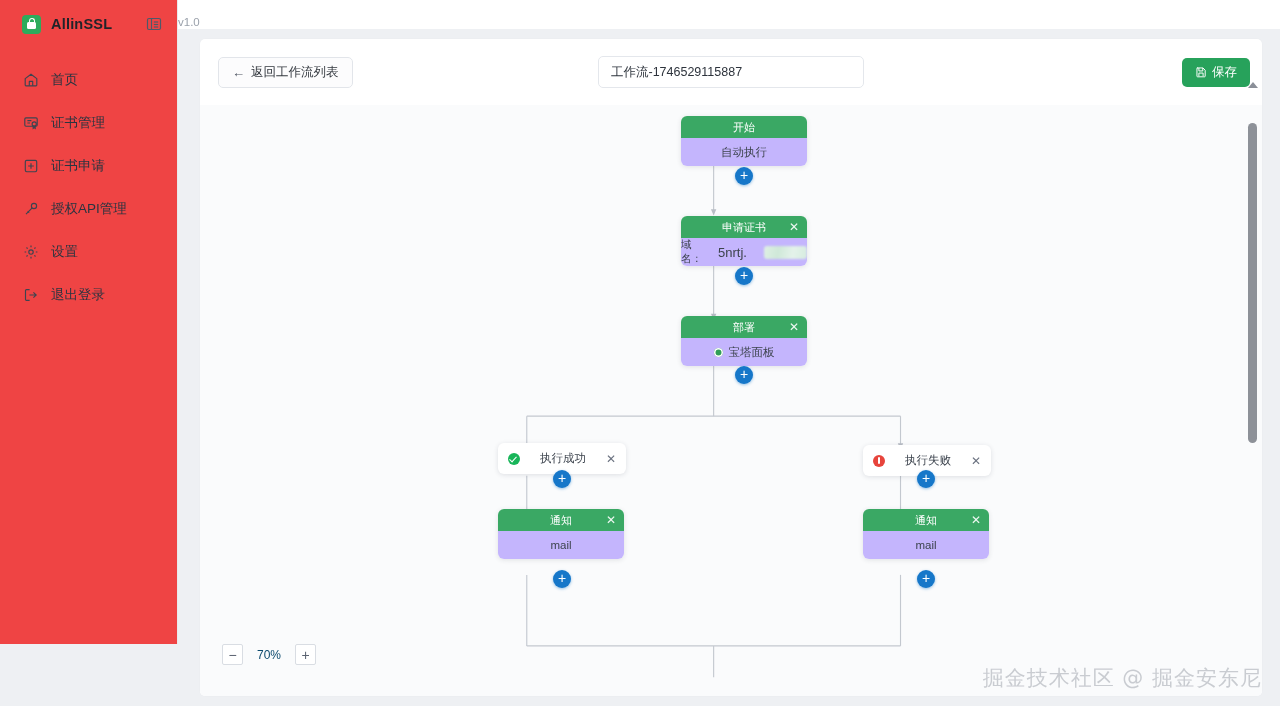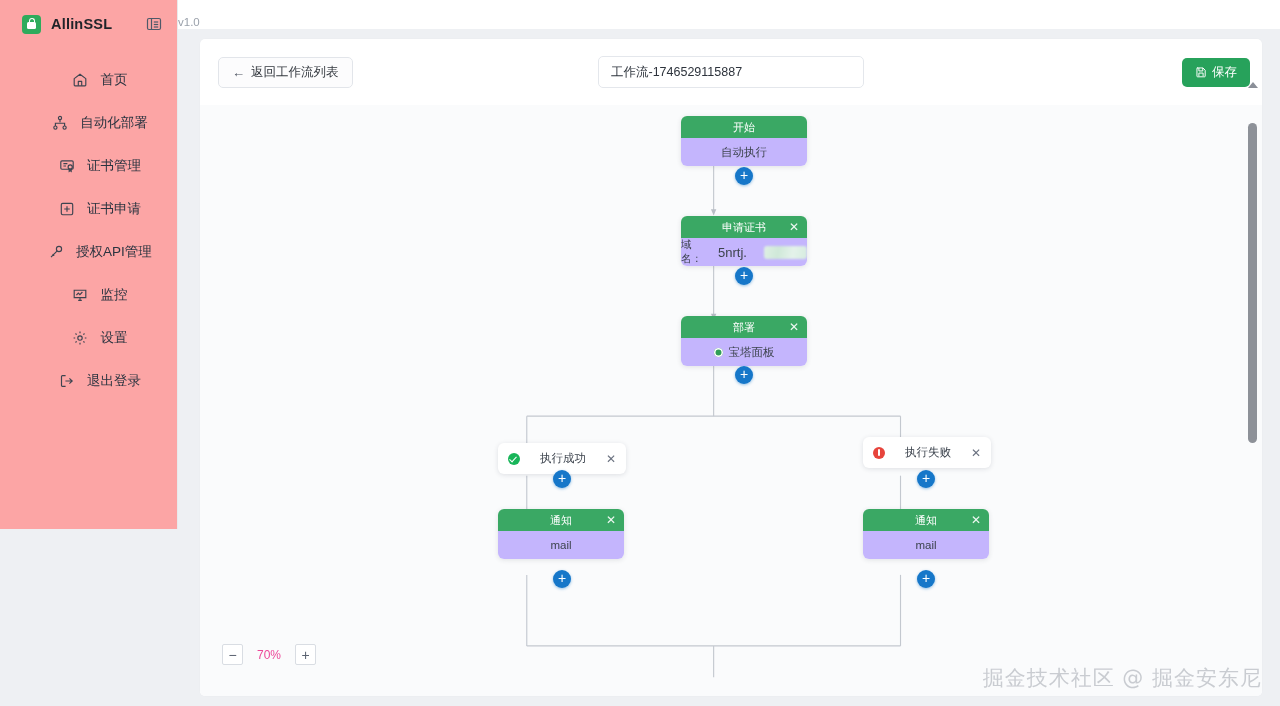--- a/index.html
+++ b/index.html
@@ -6,21 +6,21 @@
   html, body {
     width: 1280px; height: 706px;
     font-family: "Liberation Sans", "DejaVu Sans", sans-serif;
     background: #ffffff;
     overflow: hidden;
   }
   #app { position: relative; width: 1280px; height: 706px; display: flex; background: #eef0f3; }
 
   
   .sidebar {
-    width: 178px; height: 529px; background: #fca5a5;
+    width: 178px; height: 644px; background: #ef4444;
     border-right: 1px solid #e8eaec; flex: 0 0 178px;
     position: relative; z-index: 5;
   }
   .brand { height: 48px; display: flex; align-items: center; padding: 0 14px 0 22px; }
   .brand-logo {
     width: 19px; height: 19px; border-radius: 4px; background: #2eab5c;
     display: flex; align-items: center; justify-content: center; flex: 0 0 19px;
     position: relative;
   }
   .brand-logo .lock-body {
@@ -35,21 +35,21 @@
     font-size: 14.5px; font-weight: bold; color: #1f2329; margin-left: 10px; letter-spacing: .2px;
   }
   .collapse-btn {
     margin-left: auto; width: 18px; height: 18px; display: flex; align-items: center; justify-content: center;
     cursor: pointer; color: #4e5969;
   }
 
   .nav { padding-top: 10px; }
   .nav-item {
     height: 43px; display: flex; align-items: center; padding-left: 22px; cursor: pointer;
-    color: #2b3440; font-size: 13.5px; justify-content: center;
+    color: #2b3440; font-size: 13.5px;
   }
   .nav-icon { width: 17px; height: 17px; flex: 0 0 17px; display: flex; align-items: center; justify-content: center; color: #3d4450; }
   .nav-label { margin-left: 12px; line-height: 1; }
 
   
   .main { flex: 1; position: relative; height: 706px; }
   .topbar {
     height: 44px; background: #ffffff; display: flex; align-items: center;
     justify-content: flex-start; padding-right: 22px;
   }
@@ -147,21 +147,21 @@
 
   
   .zoom-bar {
     position: absolute; left: 22px; bottom: 31px; display: flex; align-items: center; gap: 14px; z-index: 8;
   }
   .zoom-btn {
     width: 21px; height: 21px; border: 1px solid #d9dde3; background: #ffffff; border-radius: 2px;
     display: flex; align-items: center; justify-content: center; cursor: pointer;
     color: #5a6270; font-size: 14px; line-height: 1; font-family: inherit;
   }
-  .zoom-level { font-size: 12px; color: #ec4899; }
+  .zoom-level { font-size: 12px; color: #0c4a6e; }
 
   
   .scroll-track {
     position: absolute; right: 5px; top: 56px; bottom: 42px; width: 9px; z-index: 9;
   }
   .scroll-up {
     position: absolute; top: -13px; left: 50%; transform: translateX(-50%);
     width: 0; height: 0; border-left: 5px solid transparent; border-right: 5px solid transparent;
     border-bottom: 6px solid #8a8f98; cursor: pointer;
   }
@@ -205,31 +205,20 @@
       <div class="nav-item">
         <span class="nav-icon">
           <svg width="16" height="16" viewBox="0 0 16 16" fill="none" stroke="currentColor" stroke-width="1.15" stroke-linejoin="round">
             <path d="M2.2 6.6 8 2.2l5.8 4.4V13a.8.8 0 0 1-.8.8H3a.8.8 0 0 1-.8-.8z"></path>
             <path d="M6.3 13.8V9.4h3.4v4.4"></path>
           </svg>
         </span>
         <span class="nav-label">首页</span>
       </div>
 
-      <div class="nav-item">
-        <span class="nav-icon">
-          <svg width="16" height="16" viewBox="0 0 16 16" fill="none" stroke="currentColor" stroke-width="1.15">
-            <circle cx="8" cy="3" r="1.6"></circle>
-              <circle cx="3.4" cy="12.6" r="1.6"></circle>
-              <circle cx="12.6" cy="12.6" r="1.6"></circle>
-            <path d="M8 4.6v2.6M3.4 11V8.2h9.2V11"></path>
-          </svg>
-        </span>
-        <span class="nav-label">自动化部署</span>
-      </div>
 
       <div class="nav-item">
         <span class="nav-icon">
           <svg width="16" height="16" viewBox="0 0 16 16" fill="none" stroke="currentColor" stroke-width="1.15">
             <rect x="1.8" y="2.8" width="12.4" height="8.4" rx="1.2"></rect>
             <path d="M4.4 5.6h4M4.4 8h2.6"></path>
             <circle cx="11.2" cy="9" r="2.1"></circle>
             <path d="M10.2 10.6v2.7l1-0.7 1 .7v-2.7"></path>
           </svg>
         </span>
@@ -249,30 +238,20 @@
       <div class="nav-item">
         <span class="nav-icon">
           <svg width="16" height="16" viewBox="0 0 16 16" fill="none" stroke="currentColor" stroke-width="1.15">
             <circle cx="11" cy="5" r="2.6"></circle>
             <path d="M9.2 6.9 3 13.1M4.6 10.1l1.6 1.6"></path>
           </svg>
         </span>
         <span class="nav-label">授权API管理</span>
       </div>
 
-      <div class="nav-item">
-        <span class="nav-icon">
-          <svg width="16" height="16" viewBox="0 0 16 16" fill="none" stroke="currentColor" stroke-width="1.15">
-            <path d="M2.2 3.2h11.6v7.4H2.2z"></path>
-            <path d="M6.2 13.4h3.6M8 10.6v2.8"></path>
-            <path d="M4.4 8.2 6.3 6l1.6 1.7L10.4 5"></path>
-          </svg>
-        </span>
-        <span class="nav-label">监控</span>
-      </div>
 
       <div class="nav-item">
         <span class="nav-icon">
           <svg width="16" height="16" viewBox="0 0 16 16" fill="none" stroke="currentColor" stroke-width="1.15">
             <circle cx="8" cy="8" r="2.2"></circle>
             <path d="M8 1.6v1.6M8 12.8v1.6M1.6 8h1.6M12.8 8h1.6M3.5 3.5l1.1 1.1M11.4 11.4l1.1 1.1M12.5 3.5l-1.1 1.1M4.6 11.4l-1.1 1.1"></path>
           </svg>
         </span>
         <span class="nav-label">设置</span>
       </div>
@@ -394,21 +373,21 @@
           <div class="plus" style="left:535px; top:261px;">
               <span>+</span>
             </div>
 
           <div class="node-cond" style="left:298px; top:338px; width:128px;">
             <span class="cond-ico cond-ok"></span>
             <span class="cond-label">执行成功</span>
             <span class="cond-close">✕</span>
           </div>
 
-          <div class="node-cond" style="left:663px; top:332px; width:128px;">
+          <div class="node-cond" style="left:663px; top:340px; width:128px;">
             <span class="cond-ico cond-fail"></span>
             <span class="cond-label">执行失败</span>
             <span class="cond-close">✕</span>
           </div>
 
           <div class="plus" style="left:353px; top:365px;">
               <span>+</span>
             </div>
 
           <div class="plus" style="left:717px; top:365px;">

